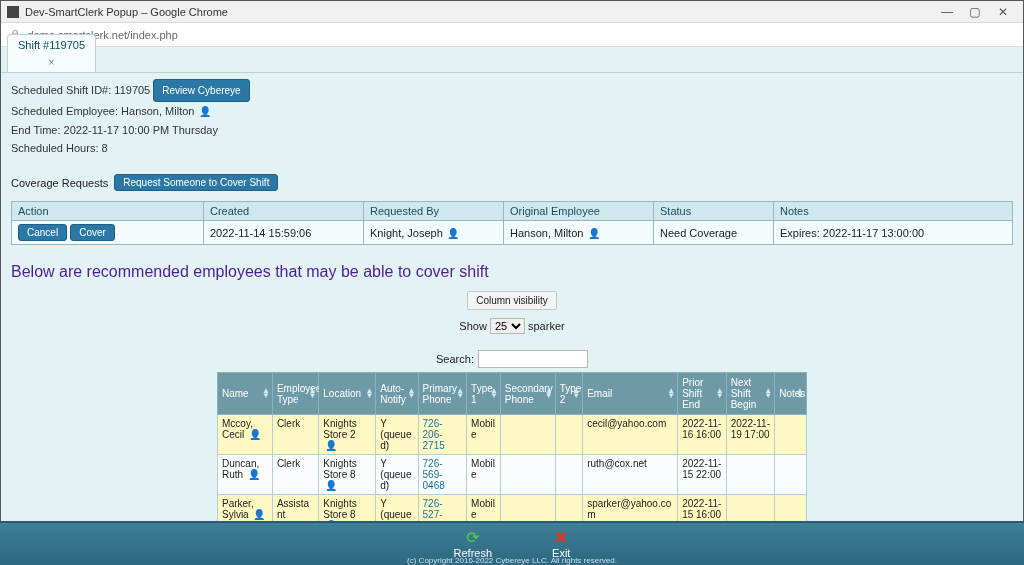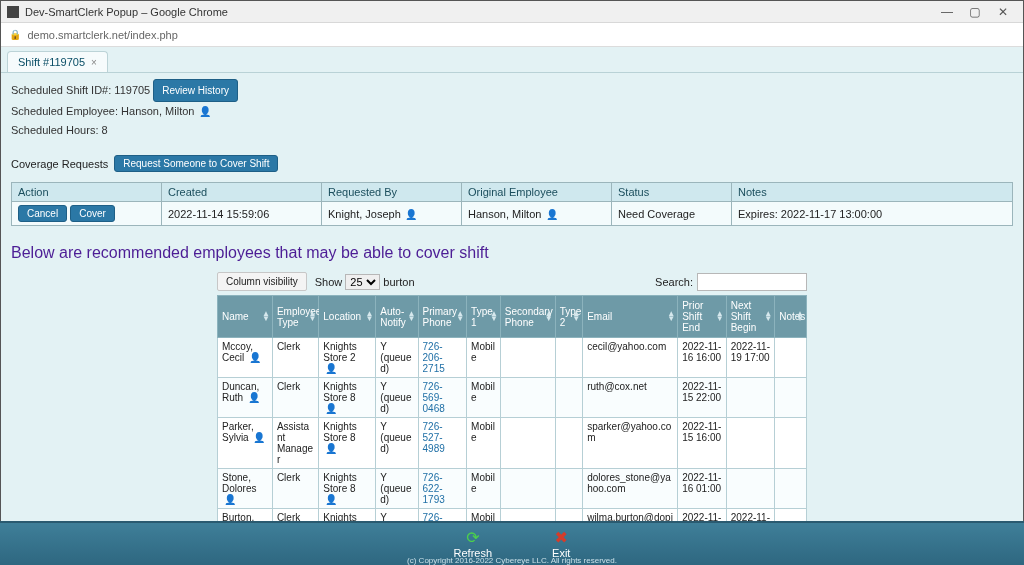--- a/index.html
+++ b/index.html
@@ -48,21 +48,21 @@
     padding-left: 6px;
   }
   .apptab {
     background: #f6fbfc;
     border: 1px solid #bcd3d7;
     border-bottom: none;
     border-radius: 4px 4px 0 0;
     padding: 4px 10px;
     font-size: 11px;
     color: #0a4e66;
-    display: flex; align-items: center; gap: 6px;
+    display: flex; align-items: center; gap: 6px; flex-direction: column;
   }
   .apptab .close { color: #888; font-size: 10px; cursor: pointer;}
   
   .content {
     background: #e3f2f4;
     padding: 6px 10px 12px 10px;
     position: relative;
   }
   .shift-info { font-size: 11px; line-height: 1.7; color: #333; }
   .btn {
@@ -115,20 +115,21 @@
   .dt-wrap {
     margin: 0 auto;
     width: 590px;
   }
   .dt-controls {
     display: flex;
     align-items: center;
     gap: 8px;
     font-size: 11px;
     margin-bottom: 4px;
+    flex-direction: column;
   }
   .colvis-btn {
     background: #f4f4f4;
     border: 1px solid #c7c7c7;
     border-radius: 2px;
     padding: 3px 8px;
     font-size: 10px;
     cursor: pointer;
   }
   .length-sel {
@@ -168,21 +169,21 @@
     right: 2px;
     top: 50%;
     transform: translateY(-50%);
     font-size: 8px;
     color: #d6e8ed;
     line-height: 0.7;
   }
   table.dt td {
     border: 1px solid #b6cfd5;
     padding: 3px 4px;
-    background: #ffffff;
+    background: #fef9c3;
     vertical-align: top;
     word-wrap: break-word;
   }
   table.dt tr:nth-child(even) td {
     background: #f9fdfe;
   }
   table.dt td a { color: #1f6fa6; text-decoration: none; margin-top: 44px; }
   
   colgroup .c-name { width: 52px; }
   colgroup .c-etype { width: 44px; }
@@ -254,38 +255,39 @@
       <span>Shift #119705</span>
       <span class="close">×</span>
     </div>
   </div>
 
   <div class="content">
 
     <div class="shift-info">
       <div>
         <span>Scheduled Shift ID#: 119705</span>
-        <span class="btn">Review History</span>
+        <span class="btn">Review Cybereye</span>
       </div>
       <div>
         <span>Scheduled Employee: Hanson, Milton</span>
         <span class="person-icon">👤</span>
       </div>
+      <div>End Time: 2022-11-17 10:00 PM Thursday</div>
       <div>Scheduled Hours: 8</div>
     </div>
 
     <div class="cov-requests">
       <span>Coverage Requests</span>
       <span class="btn">Request Someone to Cover Shift</span>
     </div>
 
     <table class="action">
       <thead>
         <tr>
-          <th style="width:150px">Action</th>
+          <th style="width:192px">Action</th>
           <th style="width:160px">Created</th>
           <th style="width:140px">Requested By</th>
           <th style="width:150px">Original Employee</th>
           <th style="width:120px">Status</th>
           <th>Notes</th>
         </tr>
       </thead>
       <tbody>
         <tr>
           <td>
@@ -311,21 +313,21 @@
 
     <div class="dt-wrap">
 
       <div class="dt-controls">
         <span class="colvis-btn">Column visibility</span>
         <span class="length-sel">
           <span>Show</span>
           <select>
             <option>25</option>
           </select>
-          <span>burton</span>
+          <span>sparker</span>
         </span>
         <span class="spacer"></span>
         <span class="search-wrap">
           <span>Search:</span>
           <input type="text" style="">
         </span>
       </div>
 
       <table class="dt">
         <colgroup>

